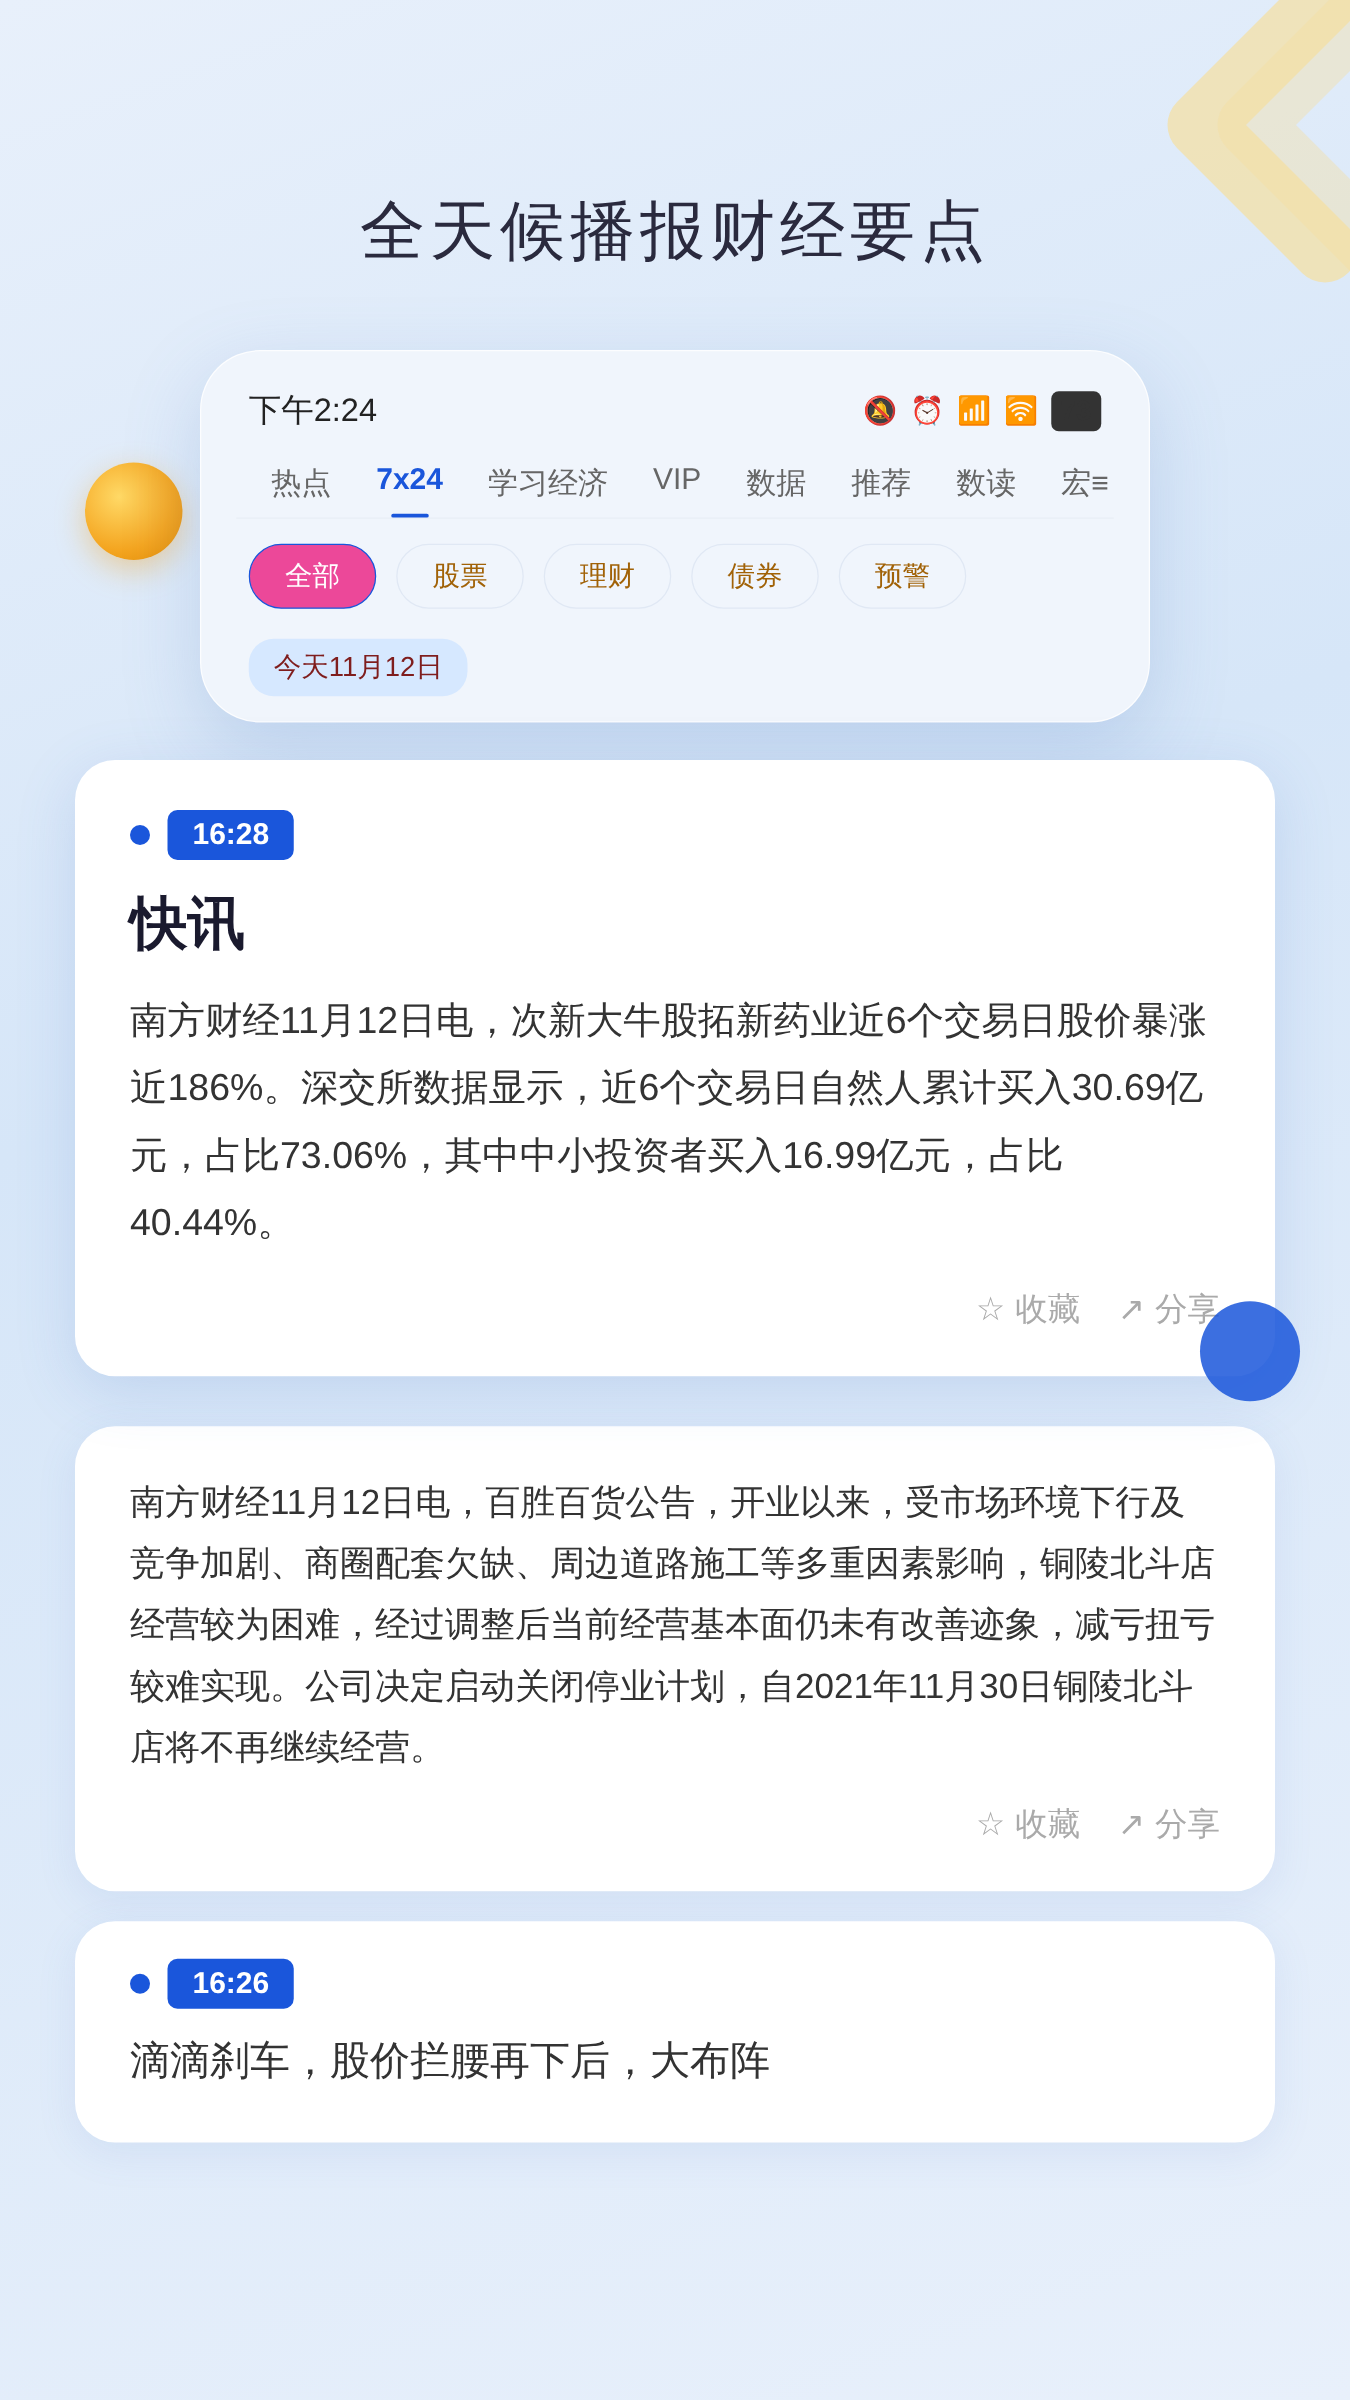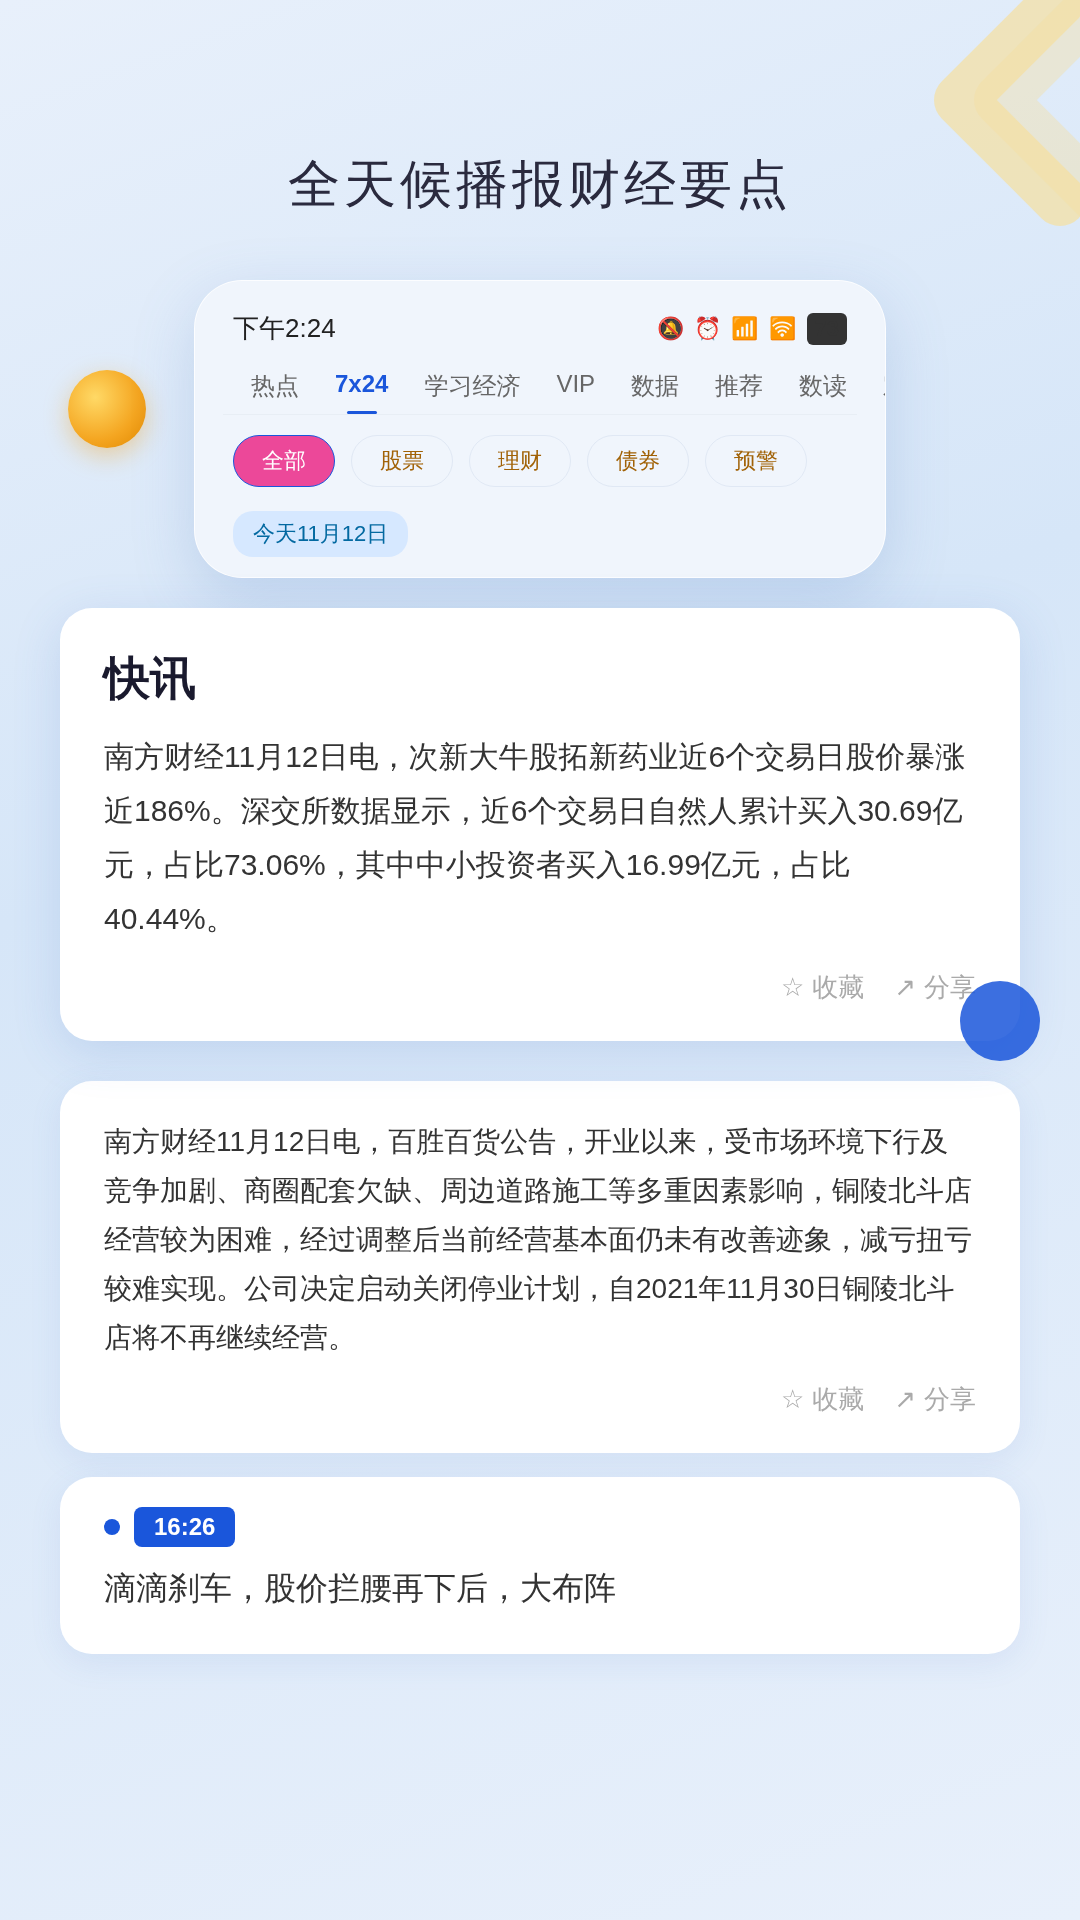--- a/index.html
+++ b/index.html
@@ -67,21 +67,21 @@
     .phone-mockup-wrapper {
       display: flex;
       justify-content: center;
       padding: 0 80px;
       margin-top: 20px;
       position: relative;
       z-index: 2;
     }
 
     .phone-mockup {
-      width: 692px;
+      width: 760px;
       background: #f0f5fc;
       border-radius: 48px;
       padding: 30px 28px 0 28px;
       box-shadow: 0 20px 60px rgba(100, 140, 200, 0.25);
       border: 1.5px solid rgba(255,255,255,0.8);
       overflow: hidden;
     }
 
     
     .status-bar {
@@ -231,21 +231,21 @@
     }
 
     
     .date-badge-row {
       display: flex;
       align-items: center;
       padding: 0 10px 20px;
     }
     .date-badge {
       background: #d6e8ff;
-      color: #0369a1;
+      color: #7f1d1d;
       font-size: 22px;
       padding: 8px 20px;
       border-radius: 20px;
     }
 
     .news-card {
       background: white;
       border-radius: 32px;
       padding: 40px 44px 36px;
       box-shadow: 0 12px 48px rgba(80, 120, 200, 0.18);
@@ -377,20 +377,24 @@
 
     <div class="date-badge-row">
       <div class="date-badge">今天11月12日</div>
     </div>
 
   </div>
 </div>
 
 <div style="position: relative; margin-top: 30px; padding: 0 60px; z-index: 10;">
   <div class="news-card">
+    <div class="news-card-header">
+      <div class="news-dot"></div>
+      <div class="news-time-badge">16:28</div>
+    </div>
     <div class="news-card-title">快讯</div>
     <div class="news-card-body">南方财经11月12日电，次新大牛股拓新药业近6个交易日股价暴涨近186%。深交所数据显示，近6个交易日自然人累计买入30.69亿元，占比73.06%，其中中小投资者买入16.99亿元，占比40.44%。</div>
     <div class="news-card-actions">
       <div class="action-btn">
         <span>☆</span>
         <span>收藏</span>
       </div>
       <div class="action-btn">
         <span>↗</span>
         <span>分享</span>

